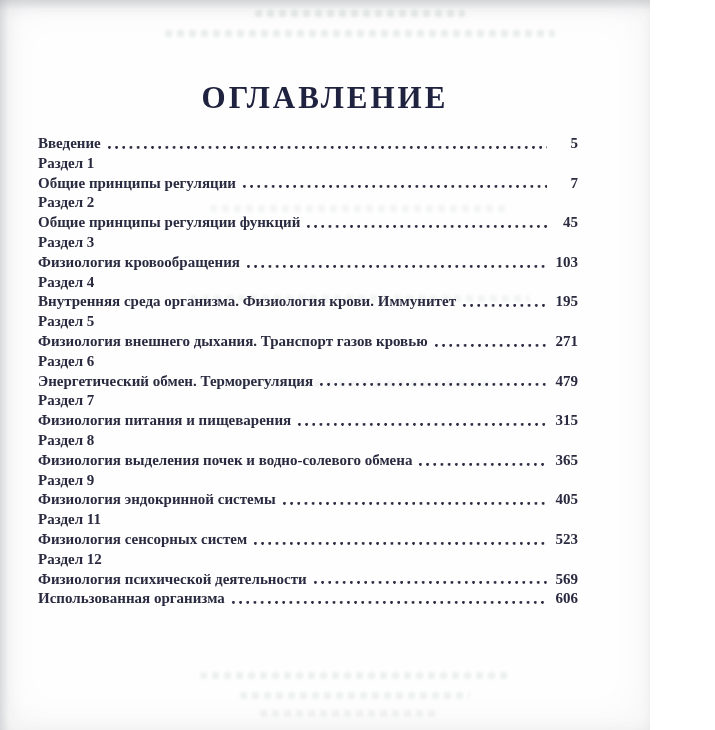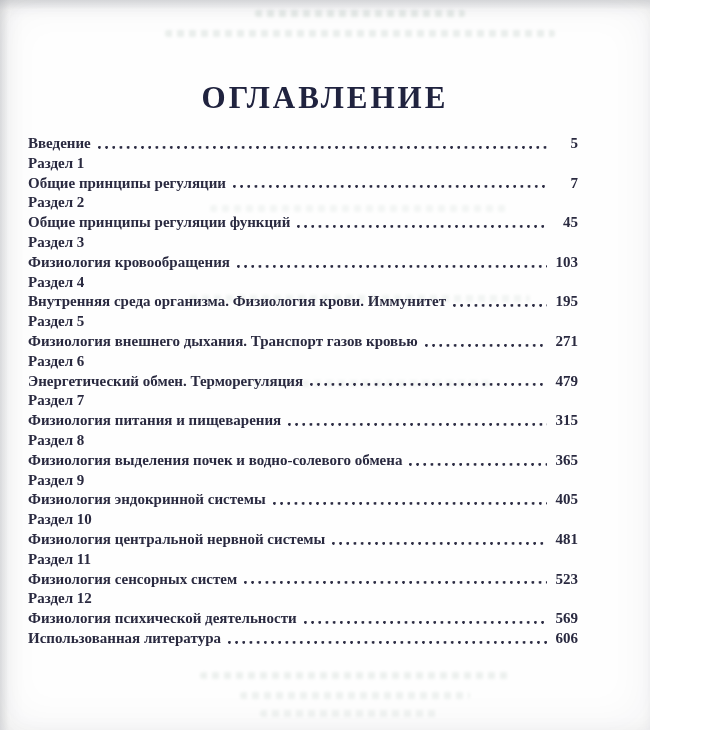--- a/index.html
+++ b/index.html
@@ -55,21 +55,21 @@
     margin: 0;
     padding-top: 80px;
     text-align: center;
     font-size: 31px;
     font-weight: bold;
     letter-spacing: 3px;
     color: #20233f;
   }
   .toc {
     position: absolute;
-    left: 28px;
+    left: 38px;
     right: 72px;
     top: 134px;
     font-size: 15px;
     font-weight: bold;
     color: #2a2a40;
   }
   .entry { margin: 0; }
   .section, .row { line-height: 19.8px; height: 19.8px; }
   .section { white-space: nowrap; }
   .row {
@@ -185,44 +185,36 @@
       </div>
       <div class="entry">
         <div class="section">Раздел 9</div>
         <div class="row">
           <span class="lbl">Физиология эндокринной системы</span>
           <span class="dots"></span>
           <span class="pg">405</span>
         </div>
       </div>
       <div class="entry">
-        <div class="section">Раздел 10</div>
-        <div class="row">
-          <span class="lbl">Физиология центральной нервной системы</span>
-          <span class="dots"></span>
-          <span class="pg">481</span>
-        </div>
-      </div>
-      <div class="entry">
         <div class="section">Раздел 11</div>
         <div class="row">
           <span class="lbl">Физиология сенсорных систем</span>
           <span class="dots"></span>
           <span class="pg">523</span>
         </div>
       </div>
       <div class="entry">
         <div class="section">Раздел 12</div>
         <div class="row">
           <span class="lbl">Физиология психической деятельности</span>
           <span class="dots"></span>
           <span class="pg">569</span>
         </div>
       </div>
       <div class="entry">
         <div class="row">
-          <span class="lbl">Использованная литература</span>
+          <span class="lbl">Использованная организма</span>
           <span class="dots"></span>
           <span class="pg">606</span>
         </div>
       </div>
     </div>
 </div>
 
 </body></html>

